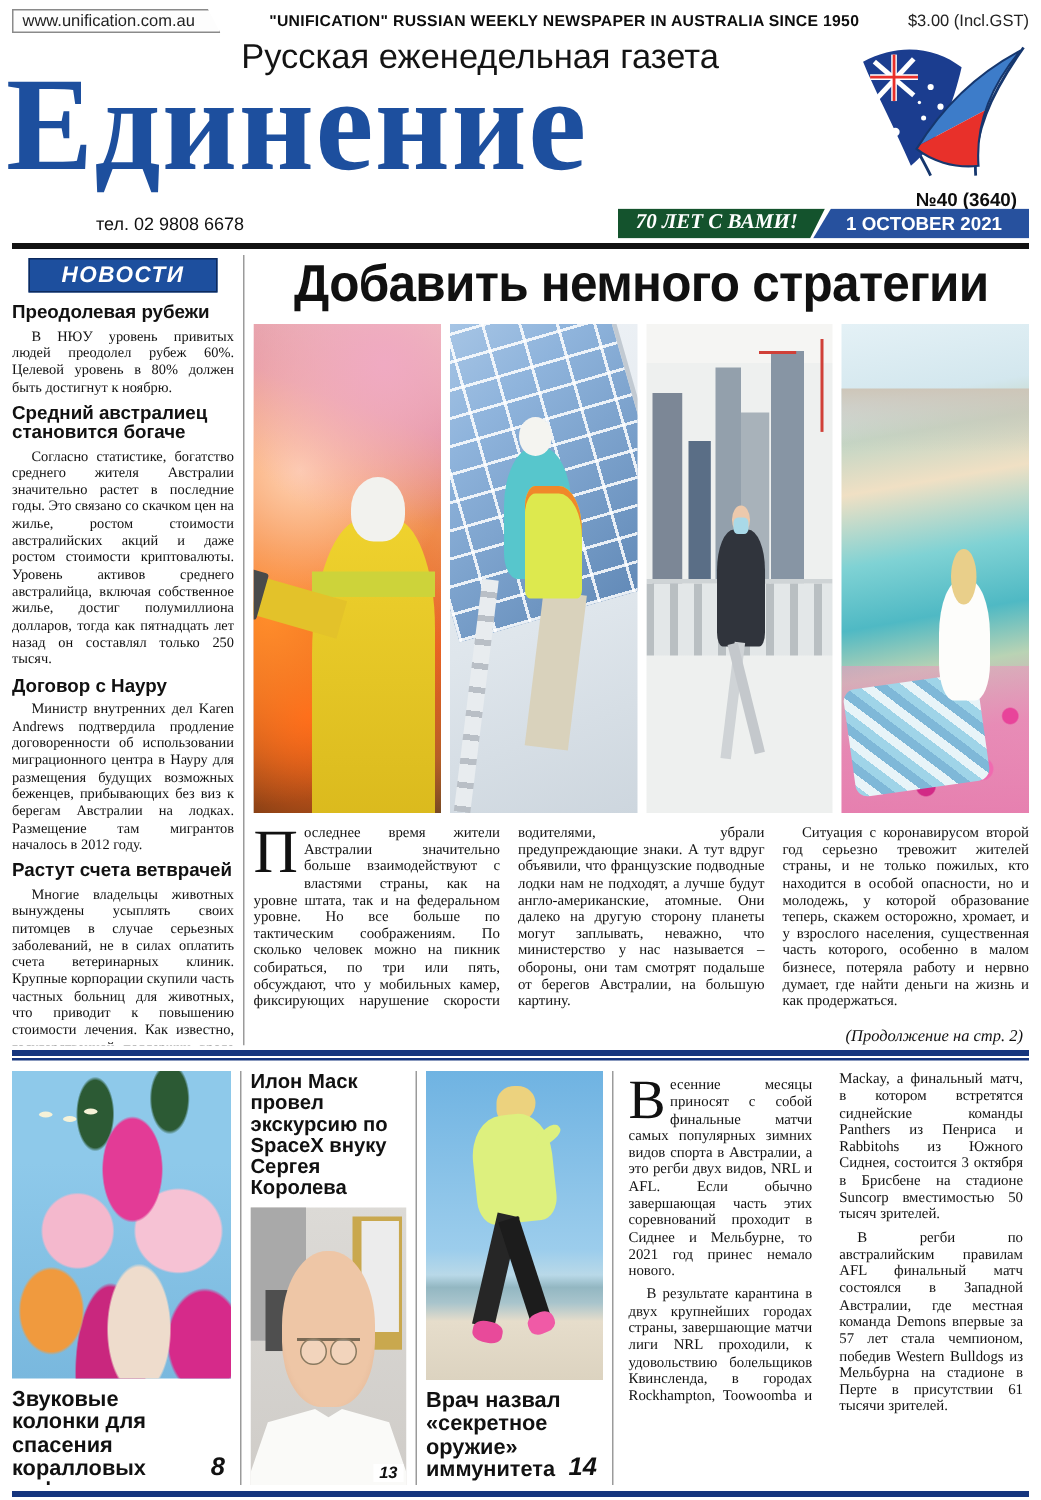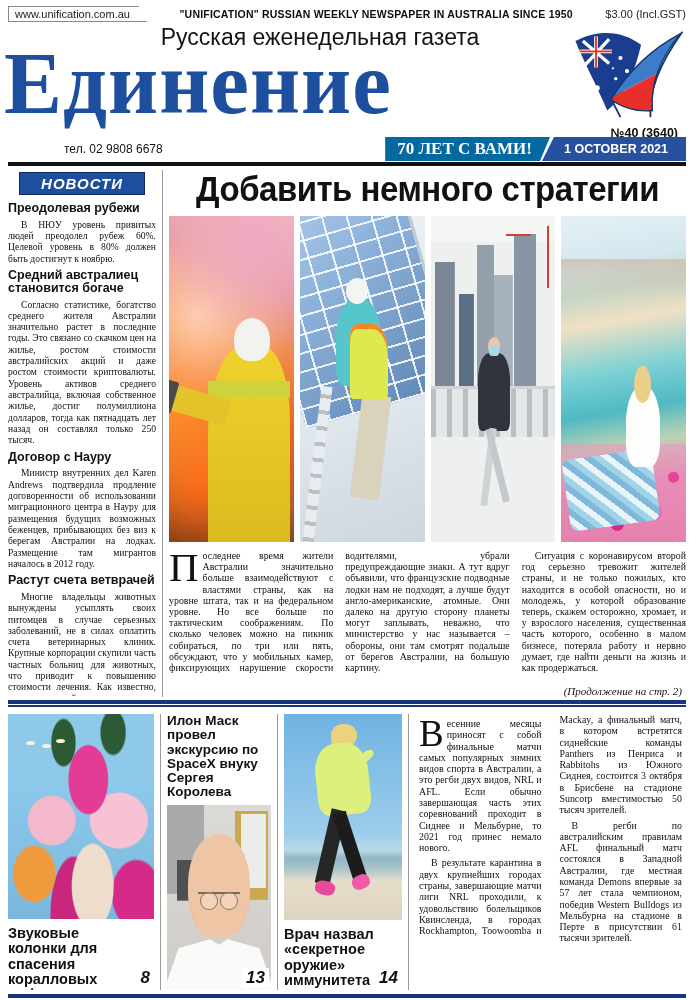--- a/index.html
+++ b/index.html
@@ -20,22 +20,22 @@
             font-weight:bold;font-size:87px;line-height:.95;color:#1d4f9e;letter-spacing:1px;
             transform:scaleY(1.02);white-space:nowrap;}
   .mh-flags{position:absolute;top:4px;right:6px;width:122px;height:94px;}
   .mh-issue{position:absolute;right:16px;bottom:-4px;font-size:12.5px;font-weight:bold;color:#0d0d0d;}
 
   
   .inforow{position:absolute;top:138px;left:8px;right:8px;height:22px;display:flex;align-items:center;}
   .addr{font-size:12px;}
   .phone{font-size:12px;margin-left:56px;}
   .badges{margin-left:auto;display:flex;align-items:stretch;}
-  .badge-red{background:#0369a1;color:#fff;font-family:"Liberation Serif",serif;font-weight:bold;
-             font-size:17px;padding:2px 18px 2px 12px;clip-path:polygon(0 0,100% 0,calc(100% - 10px) 100%,0 100%);}
+  .badge-red{background:#14532d;color:#fff;font-family:"Liberation Serif",serif;font-style:italic;font-weight:bold;
+             font-size:14px;padding:2px 18px 2px 12px;clip-path:polygon(0 0,100% 0,calc(100% - 10px) 100%,0 100%);}
   .badge-blue{background:#27519e;color:#fff;font-weight:bold;font-size:12.5px;padding:3px 18px 3px 22px;
               margin-left:-8px;clip-path:polygon(12px 0,100% 0,100% 100%,0 100%);display:flex;align-items:center;}
   .blackrule{position:absolute;top:162px;left:8px;right:8px;height:4px;background:#121212;}
 
   
   .content{position:absolute;top:170px;left:8px;right:8px;height:527px;display:flex;overflow:hidden;}
   .vdiv{width:1px;background:#9b9b9b;margin:0 6px;align-self:stretch;}
 
   
   .sidebar{width:148px;flex:none;overflow:hidden;}
@@ -153,21 +153,21 @@
     linear-gradient(#dcdad6,#cfccc8);}
   .mk-head{position:absolute;left:20%;top:16%;width:60%;height:56%;border-radius:48% 48% 42% 42%;
     background:radial-gradient(ellipse at 50% 40%,#eec6a6 0 70%,#ddb090 100%);}
   .mk-glasses{position:absolute;left:30%;top:47%;width:40%;height:9%;border-top:2px solid #7a6a55;}
   .mk-glasses::before,.mk-glasses::after{content:"";position:absolute;top:-2px;width:38%;height:100%;
     border:1.5px solid #8a7a60;border-radius:50%;background:rgba(255,255,255,.25);}
   .mk-glasses::before{left:4%;} .mk-glasses::after{right:4%;}
   .mk-smile{position:absolute;left:42%;top:70%;width:16%;height:8%;border-bottom:2.5px solid #b08668;border-radius:50%;}
   .mk-shirt{position:absolute;left:-4%;bottom:-2%;width:108%;height:30%;background:#fafaf8;
     clip-path:polygon(0 100%,14% 18%,42% 2%,50% 12%,58% 2%,86% 18%,100% 100%);}
-  .pagenum-overlay{position:absolute;right:2px;bottom:2px;font-size:17px;font-weight:bold;font-style:italic;background:#fff;padding:0 4px;margin-left:36px;}
+  .pagenum-overlay{position:absolute;right:2px;bottom:2px;font-size:11px;font-weight:bold;font-style:italic;background:#fff;padding:0 4px;margin-left:36px;}
 
   .ph-jog{height:206px;flex:none;position:relative;overflow:hidden;
     background:linear-gradient(#6fb3e2 0%,#9ccdec 58%,#b9d9e8 66%,#93b7c2 70%,#a8c4cc 75%,#e6ddcb 81%,#dcd3c0 100%);}
   .jg-hair{position:absolute;left:40%;top:5%;width:22%;height:12%;background:#ecd27e;border-radius:50% 50% 60% 40%;}
   .jg-hoodie{position:absolute;left:27%;top:14%;width:45%;height:35%;background:#ddf07e;border-radius:40% 40% 22% 22%;transform:rotate(-6deg);}
   .jg-hoodie::after{content:"";position:absolute;right:-16%;top:16%;width:36%;height:13%;background:#ddf07e;transform:rotate(-32deg);border-radius:40%;}
   .jg-leg1{position:absolute;left:33%;top:46%;width:13%;height:37%;background:#262626;transform:rotate(13deg);}
   .jg-leg2{position:absolute;left:50%;top:47%;width:12%;height:35%;background:#1c1c1c;transform:rotate(-18deg);}
   .jg-shoe1{position:absolute;left:26%;top:81%;width:17%;height:7%;background:#e84a9a;border-radius:40%;transform:rotate(12deg);}
   .jg-shoe2{position:absolute;left:58%;top:78%;width:15%;height:7%;background:#f05aa6;border-radius:40%;transform:rotate(-22deg);}

